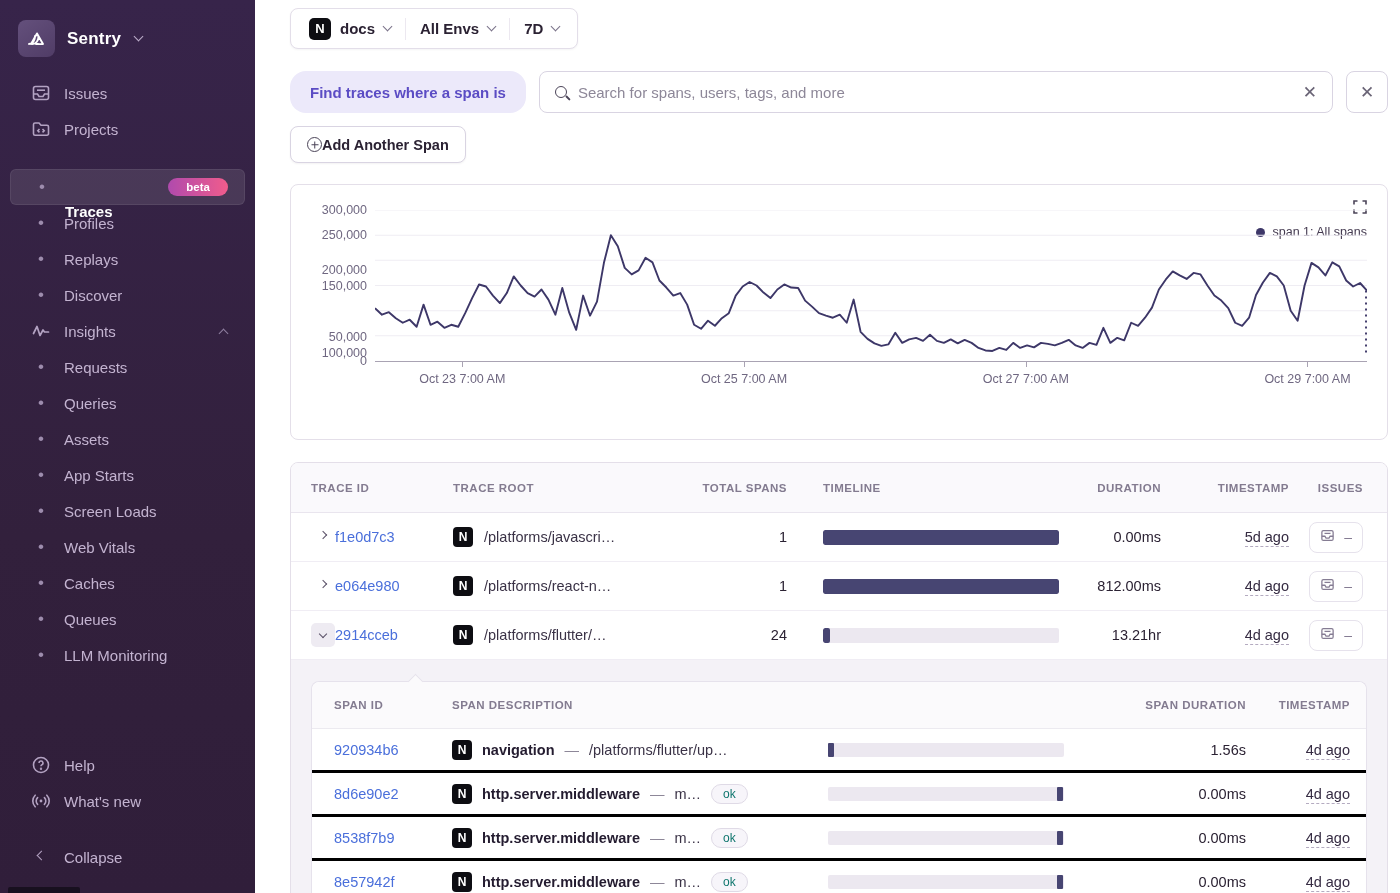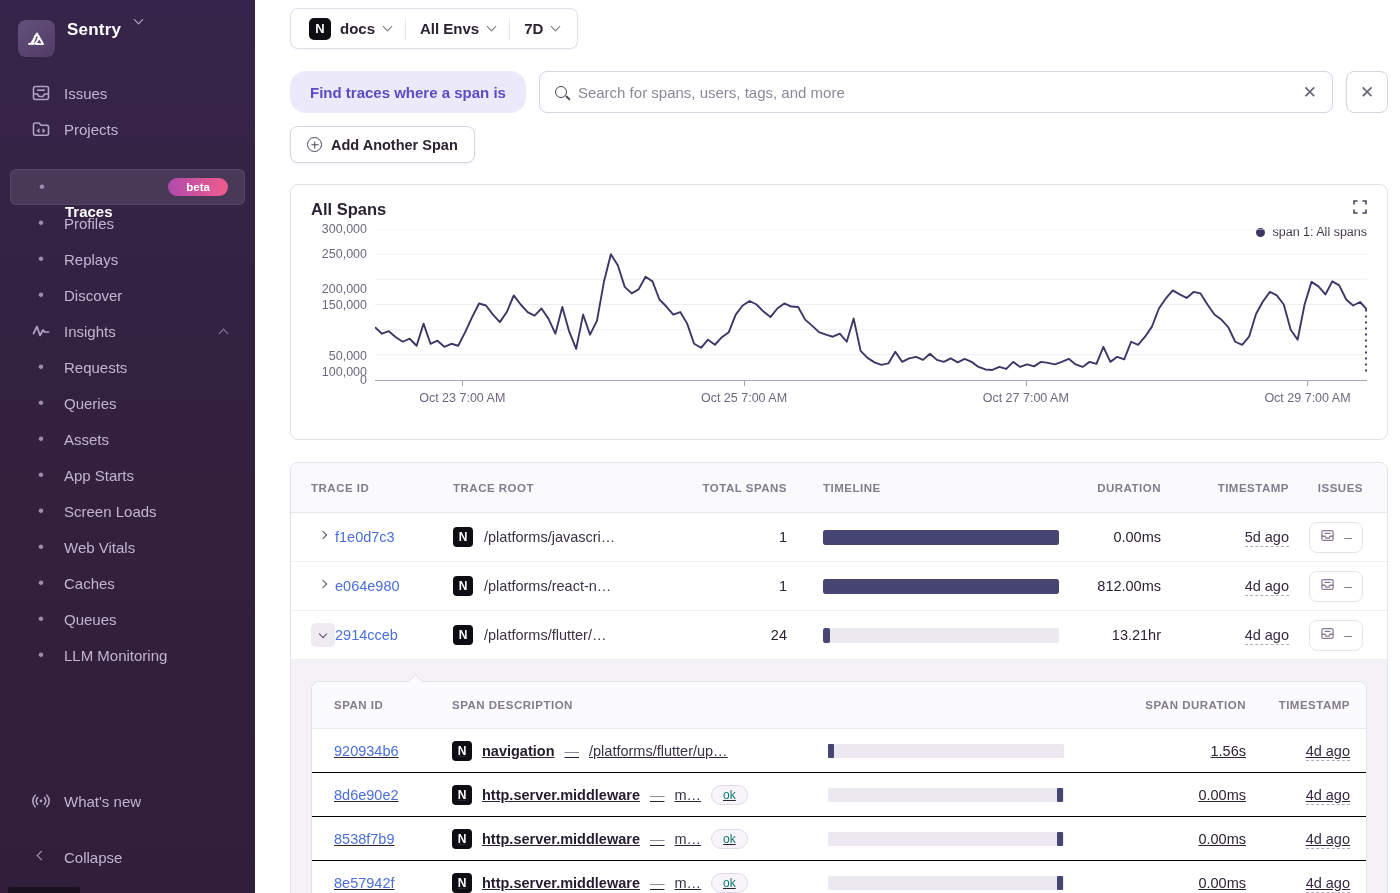--- a/index.html
+++ b/index.html
@@ -2,21 +2,21 @@
 <html><head>
 <meta charset="utf-8">
 <style>
   * { box-sizing: border-box; margin: 0; padding: 0; }
   html,body { width:1400px; height:893px; overflow:hidden; font-family:"Liberation Sans",sans-serif; background:#fff; }
   .app { display:flex; width:1400px; height:893px; }
 
   
   .sidebar { width:255px; min-width:255px; height:100%; background:linear-gradient(180deg,#37244a 0%,#32203c 60%,#301e3a 100%);
     color:#c9bad4; display:flex; flex-direction:column; position:relative; padding-top:14px; }
-  .brand { display:flex; gap:12px; padding:6px 18px 18px 18px; }
+  .brand { display:flex; align-items:center; gap:12px; padding:6px 18px 18px 18px; }
   .brand-logo { width:37px; height:37px; border-radius:8px; background:linear-gradient(145deg,#64507c,#503c66);
     display:flex; align-items:center; justify-content:center; }
   .brand-name { color:#fff; font-size:17px; font-weight:700; letter-spacing:.2px; }
   .brand-chev { margin-left:2px; }
   .cv { width:7px; height:7px; border-right:1.8px solid currentColor; border-bottom:1.8px solid currentColor;
     transform:rotate(45deg); display:inline-block; margin-top:-4px; }
   .cv.up { transform:rotate(-135deg); margin-top:4px; }
   .cv.left { transform:rotate(135deg); }
   .sb-gap { height:22px; }
   .sb-row { height:36px; display:flex; align-items:center; gap:12px; padding:0 16px 0 20px; font-size:15px;
@@ -53,21 +53,21 @@
     padding:0 15px; gap:11px; background:#fff; }
   .mag { width:12px; height:12px; border:1.8px solid #4b4458; border-radius:50%; position:relative; flex:0 0 auto; }
   .mag::after { content:""; position:absolute; width:6px; height:1.8px; background:#4b4458; transform:rotate(45deg);
     right:-5px; bottom:-2px; border-radius:1px; }
   .search .ph { color:#8d8798; font-size:15px; flex:1; }
   .xglyph { color:#6a6476; font-size:17px; cursor:pointer; }
   .xbtn { width:42px; height:42px; min-width:42px; border:1px solid #d9d4e2; border-radius:8px; display:flex;
     align-items:center; justify-content:center; background:#fff; cursor:pointer; }
 
   .add-row { margin-top:13px; }
-  .btn-add { display:inline-flex; align-items:center; gap:9px; height:37px; padding:0 16px; border:1px solid #d9d4e2;
+  .btn-add { display:inline-flex; align-items:center; height:37px; padding:0 16px; border:1px solid #d9d4e2;
     border-radius:8px; font-weight:700; font-size:14.5px; color:#2b2233; background:#fff; box-shadow:0 1px 2px rgba(43,34,51,.06); cursor:pointer; }
   .plus { width:15px; height:15px; border:1.5px solid #4b4458; border-radius:50%; position:relative; }
   .plus::before, .plus::after { content:""; position:absolute; background:#4b4458; left:50%; top:50%; }
   .plus::before { width:7px; height:1.5px; transform:translate(-50%,-50%); }
   .plus::after { width:1.5px; height:7px; transform:translate(-50%,-50%); }
 
   
   .panel { border:1px solid #e4dfe9; border-radius:8px; background:#fff; }
   .chart-panel { margin-top:21px; height:256px; padding:15px 20px 0; position:relative; }
   .chart-title { font-size:16.5px; font-weight:800; color:#2b2233; }
@@ -106,21 +106,21 @@
   .issue-chip { display:flex; align-items:center; gap:9px; border:1px solid #e6e2ec; border-radius:8px; height:31px;
     padding:0 10px; color:#857c93; background:#fff; cursor:pointer; font-size:14px; }
 
   .expanded-zone { background:#f4f2f7; padding:21px 20px 0; }
   .inner { background:#fff; border:1px solid #e6e2ec; border-bottom:none; border-radius:8px 8px 0 0; position:relative; }
   .inner::before { content:""; position:absolute; top:-6px; left:98px; width:10px; height:10px; background:#fbfafc;
     border-left:1px solid #e6e2ec; border-top:1px solid #e6e2ec; transform:rotate(45deg); }
   .i-grid { display:grid; grid-template-columns:118px 336px 278px 1fr 104px; align-items:center; padding:0 16px 0 22px; }
   .i-head { height:47px; background:#fbfafc; border-bottom:1px solid #eceaf0; color:#837b90; font-size:11.5px;
     font-weight:700; letter-spacing:.5px; border-radius:8px 8px 0 0; }
-  .i-row { height:44px; border-bottom:1px solid #000000; font-size:14.5px; color:#2b2233;text-decoration:underline; }
+  .i-row { height:44px; border-bottom:3px solid #000000; font-size:14.5px; color:#2b2233; }
   .desccell { display:flex; align-items:center; gap:10px; white-space:nowrap; overflow:hidden; }
   .op { font-weight:700; color:#241c30; }
   .sep { color:#8d8798; }
   .desc { color:#3a3246; }
   .okpill { border:1px solid #dfdae6; background:#f7f5fa; border-radius:20px; padding:2px 11px; font-size:12px; color:#0f766e; }
   .mini-track { width:236px; height:14px; background:#ece8f0; border-radius:2px; position:relative; margin-left:40px; }
   .mini-mark { position:absolute; top:0; bottom:0; width:6px; background:#474572; border-radius:1px; }
 </style>
 </head>
 <body>
@@ -218,20 +218,30 @@
         </div>
         <div class="sb-row">
           <span class="dot">•</span>
           <span class="lbl">LLM Monitoring</span>
         </div>
       </nav>
     <div class="sb-spacer"></div>
     <div class="sb-footer" id="sidebar-footer">
         <div class="sb-row">
           <span class="ic">
+            <svg width="20" height="20" viewBox="0 0 20 20" fill="none" stroke="currentColor" stroke-width="1.6">
+              <circle cx="10" cy="10" r="7.5"></circle>
+              <path d="M8 8 a2 2 0 1 1 2.6 1.9 c-.6.2-.6.7-.6 1.3"></path>
+              <circle cx="10" cy="13.8" r="0.4" fill="currentColor"></circle>
+            </svg>
+          </span>
+          <span class="lbl">Help</span>
+        </div>
+        <div class="sb-row">
+          <span class="ic">
             <svg width="20" height="20" viewBox="0 0 20 20" fill="none" stroke="currentColor" stroke-width="1.6" stroke-linecap="round">
               <circle cx="10" cy="10" r="1.4" fill="currentColor" stroke="none"></circle>
               <path d="M6.6 6.6 a4.8 4.8 0 0 0 0 6.8 M13.4 6.6 a4.8 4.8 0 0 1 0 6.8"></path>
               <path d="M4.2 4.2 a8.2 8.2 0 0 0 0 11.6 M15.8 4.2 a8.2 8.2 0 0 1 0 11.6"></path>
             </svg>
           </span>
           <span class="lbl">What's new</span>
         </div>
         <div class="sb-row collapse-row">
           <span class="ic">
@@ -280,21 +290,20 @@
     
     <div class="add-row">
       <button class="btn-add">
         <span class="plus"></span>
         <span>Add Another Span</span>
       </button>
     </div>
 
     
     <div class="panel chart-panel">
-      <div class="chart-title">All Spans</div>
       <div class="fs-icon">
         <svg width="14" height="14" viewBox="0 0 14 14" fill="none" stroke="currentColor" stroke-width="1.6">
           <path d="M1 4.5 V1 H4.5 M9.5 1 H13 V4.5 M13 9.5 V13 H9.5 M4.5 13 H1 V9.5"></path>
         </svg>
       </div>
       <div class="legend">
         <span class="legend-dot"></span>
         <span id="legend-label">span 1: All spans</span>
       </div>
       <div class="chart-body">

